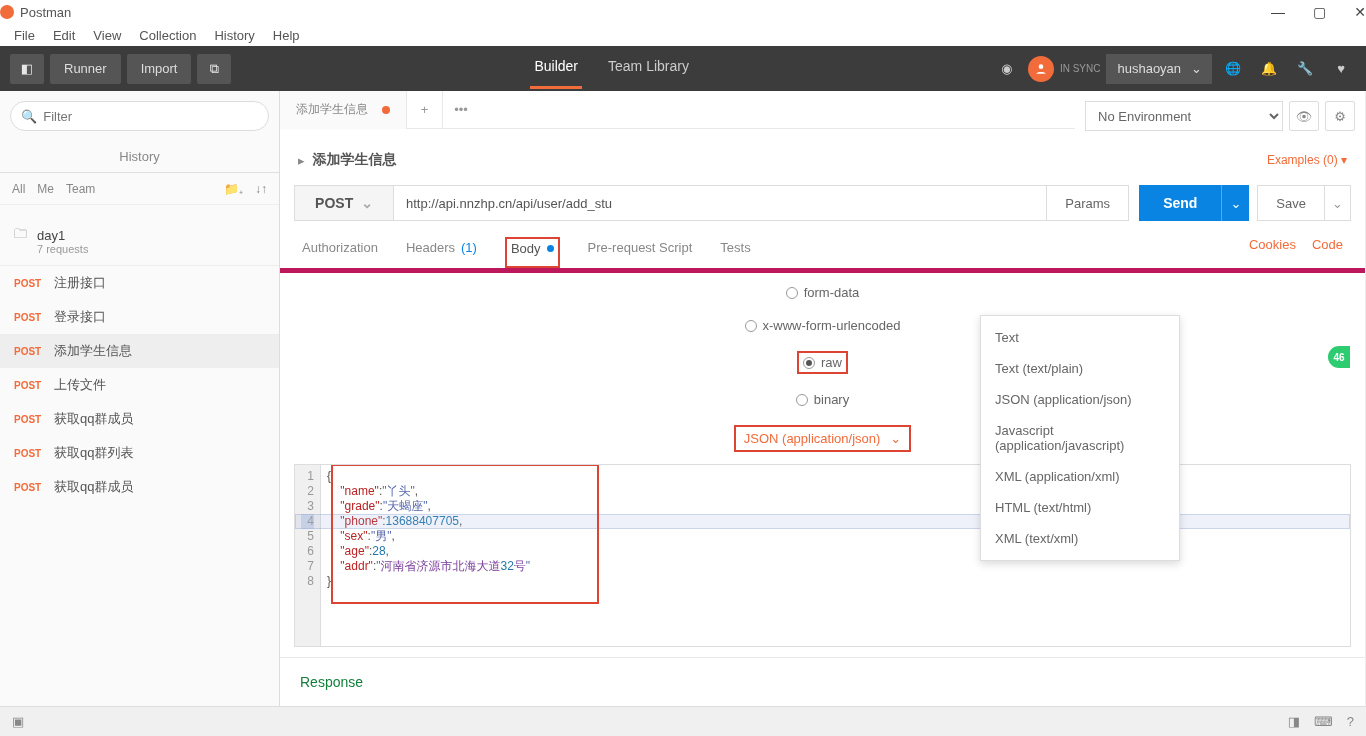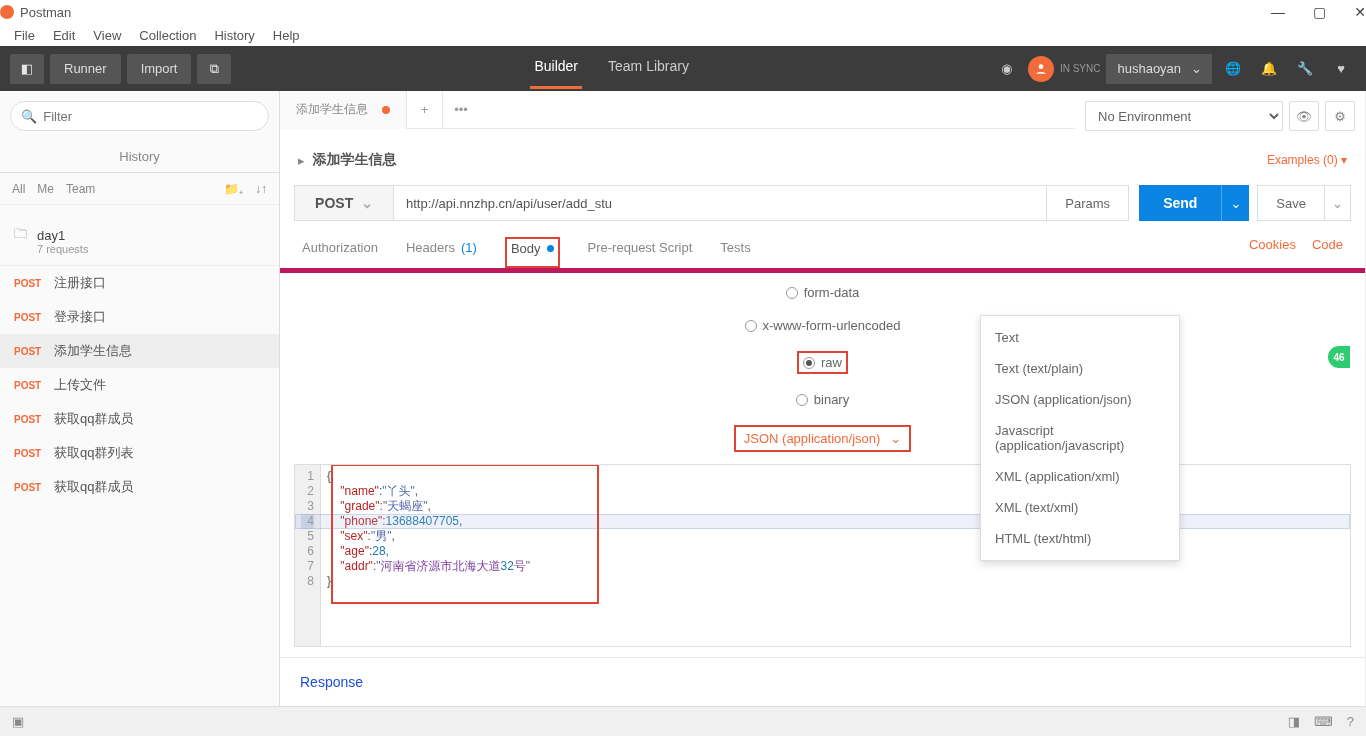--- a/index.html
+++ b/index.html
@@ -87,21 +87,21 @@
 .gutter div { height:15px; line-height:15px;}
 .code { padding:4px 6px; white-space:pre; line-height:15px;}
 .red-overlay { position:absolute; border:2px solid #d43; pointer-events:none;}
 .code .k { color:#b22;}
 .code .s { color:#56a;}
 .code .n { color:#27a;}
 .code .cn { color:#7a3d9b;}
 .code .p { color:#555;}
 .hl-line { position:absolute; left:0; right:0; top:49px; height:15px; background:rgba(160,180,220,0.18); border:1px solid rgba(120,150,200,0.3); z-index:0;}
 
-.response-block { border-top:1px solid #e8e8e8; padding:16px 20px; color:#1d4ed8; font-size:14px; margin-top:10px;}
+.response-block { border-top:1px solid #e8e8e8; padding:16px 20px; color:#15803d; font-size:14px; margin-top:10px;}
 
 .statusbar { height:30px; background:#f0f0f0; border-top:1px solid #ddd; display:flex; align-items:center; padding:0 12px; color:#888; gap:14px;}
 .statusbar .spacer { flex:1;}
 
 .float-badge { position:fixed; right:16px; top:346px; width:22px; height:22px; background:#2ecc71; color:#fff; border-radius:50% 0 0 50%; display:flex; align-items:center; justify-content:center; font-size:10px; font-weight:bold;}
 </style>
 </head>
 <body>
 
 <div class="titlebar">
@@ -294,22 +294,22 @@
         <div class="ct-dropdown red-box">
           <span>JSON (application/json)</span>
           <span>⌄</span>
         </div>
         <div class="dropdown-menu" id="ct-menu">
             <div>Text</div>
             <div>Text (text/plain)</div>
             <div>JSON (application/json)</div>
             <div>Javascript (application/javascript)</div>
             <div>XML (application/xml)</div>
+            <div>HTML (text/html)</div>
             <div>XML (text/xml)</div>
-            <div>HTML (text/html)</div>
           </div>
       </div>
 
       <div class="editor">
         <div class="hl-line"></div>
         <div class="red-overlay" style="left:36px; top:-1px; width:268px; height:140px;"></div>
         <div class="gutter">
           <div>1</div>
             <div>2</div>
             <div>3</div>

